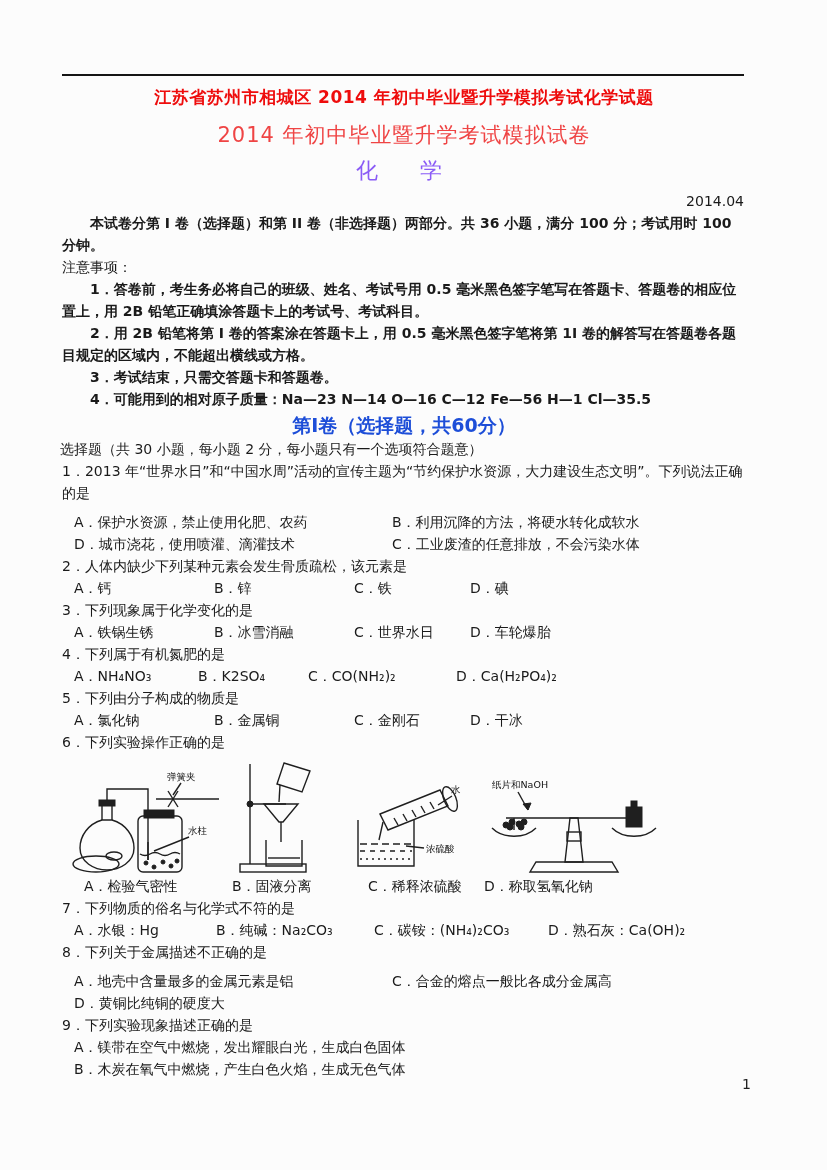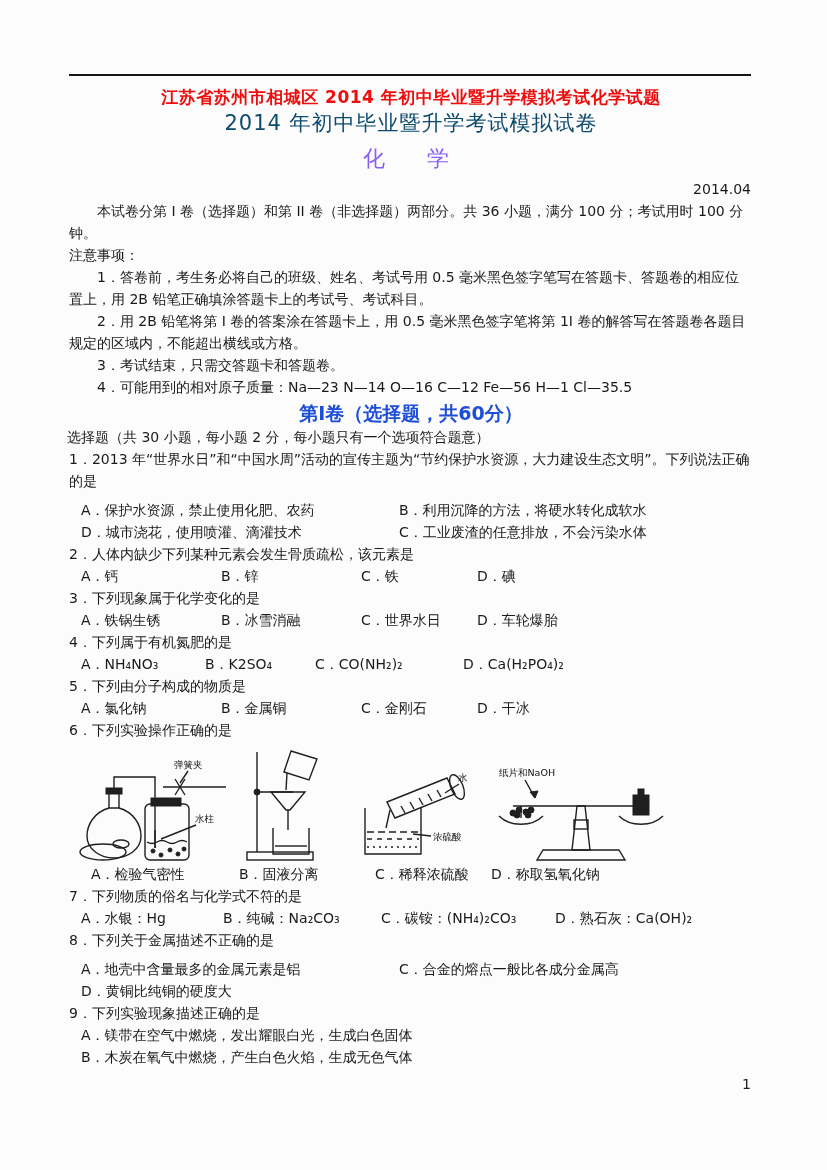--- a/index.html
+++ b/index.html
@@ -3,28 +3,28 @@
 <meta charset="utf-8">
 <style>
   html,body { margin:0; padding:0; }
   body {
     width:827px; height:1170px;
     background:#ffffff;
     font-family:"DejaVu Sans", sans-serif;
     color:#1a1a1a;
   }
   .page { position:relative; width:827px; height:1170px; background:#fcfcfc; overflow:hidden; }
-  .content { position:absolute; left:69px; top:0; width:684px; font-size:14px; line-height:22px; }
+  .content { position:absolute; left:62px; top:0; width:684px; font-size:14px; line-height:22px; }
   .top-rule { margin-top:74px; border-top:2.5px solid #151515; width:682px; }
   .red-title { margin:10px 0 0; text-align:center; color:#ee0c0c; font-size:17px; font-weight:bold; letter-spacing:0.5px; }
-  .doc-title { margin:4px 0 0; text-align:center; font-size:21px; font-weight:400; color:#0c4a6e; letter-spacing:1px; }
+  .doc-title { margin:16px 0 0; text-align:center; font-size:21px; font-weight:400; color:#ef4444; letter-spacing:1px; }
   .subject   { margin:14px 0 0; text-align:center; font-size:22px; font-weight:400; color:#8b5cf6; letter-spacing:10px; }
   .date { text-align:right; font-size:14px; margin-top:8px; padding-right:2px; }
   p { margin:0; }
-  .indent { text-indent:2em; }
+  .indent { text-indent:2em;font-weight:bold; }
   .section-heading { text-align:center; font-size:19px; font-weight:bold; line-height:26px; margin-top:2px; color:#1d4ed8; }
   .instruction { margin-left:-2px; }
   .opts { display:grid; padding-left:12px; }
   .c2 { grid-template-columns:318px 1fr;margin-top:7px; }
   .c4 { grid-template-columns:140px 140px 116px 1fr; }
   .c4-formula { grid-template-columns:124px 110px 148px 1fr; }
   .c4-row { grid-template-columns:142px 158px 174px 1fr; }
   .c1 { grid-template-columns:1fr; }
   .figs { display:flex; align-items:flex-end; margin:5px 0 0 6px; height:116px; }
   .figs svg { display:block; }

